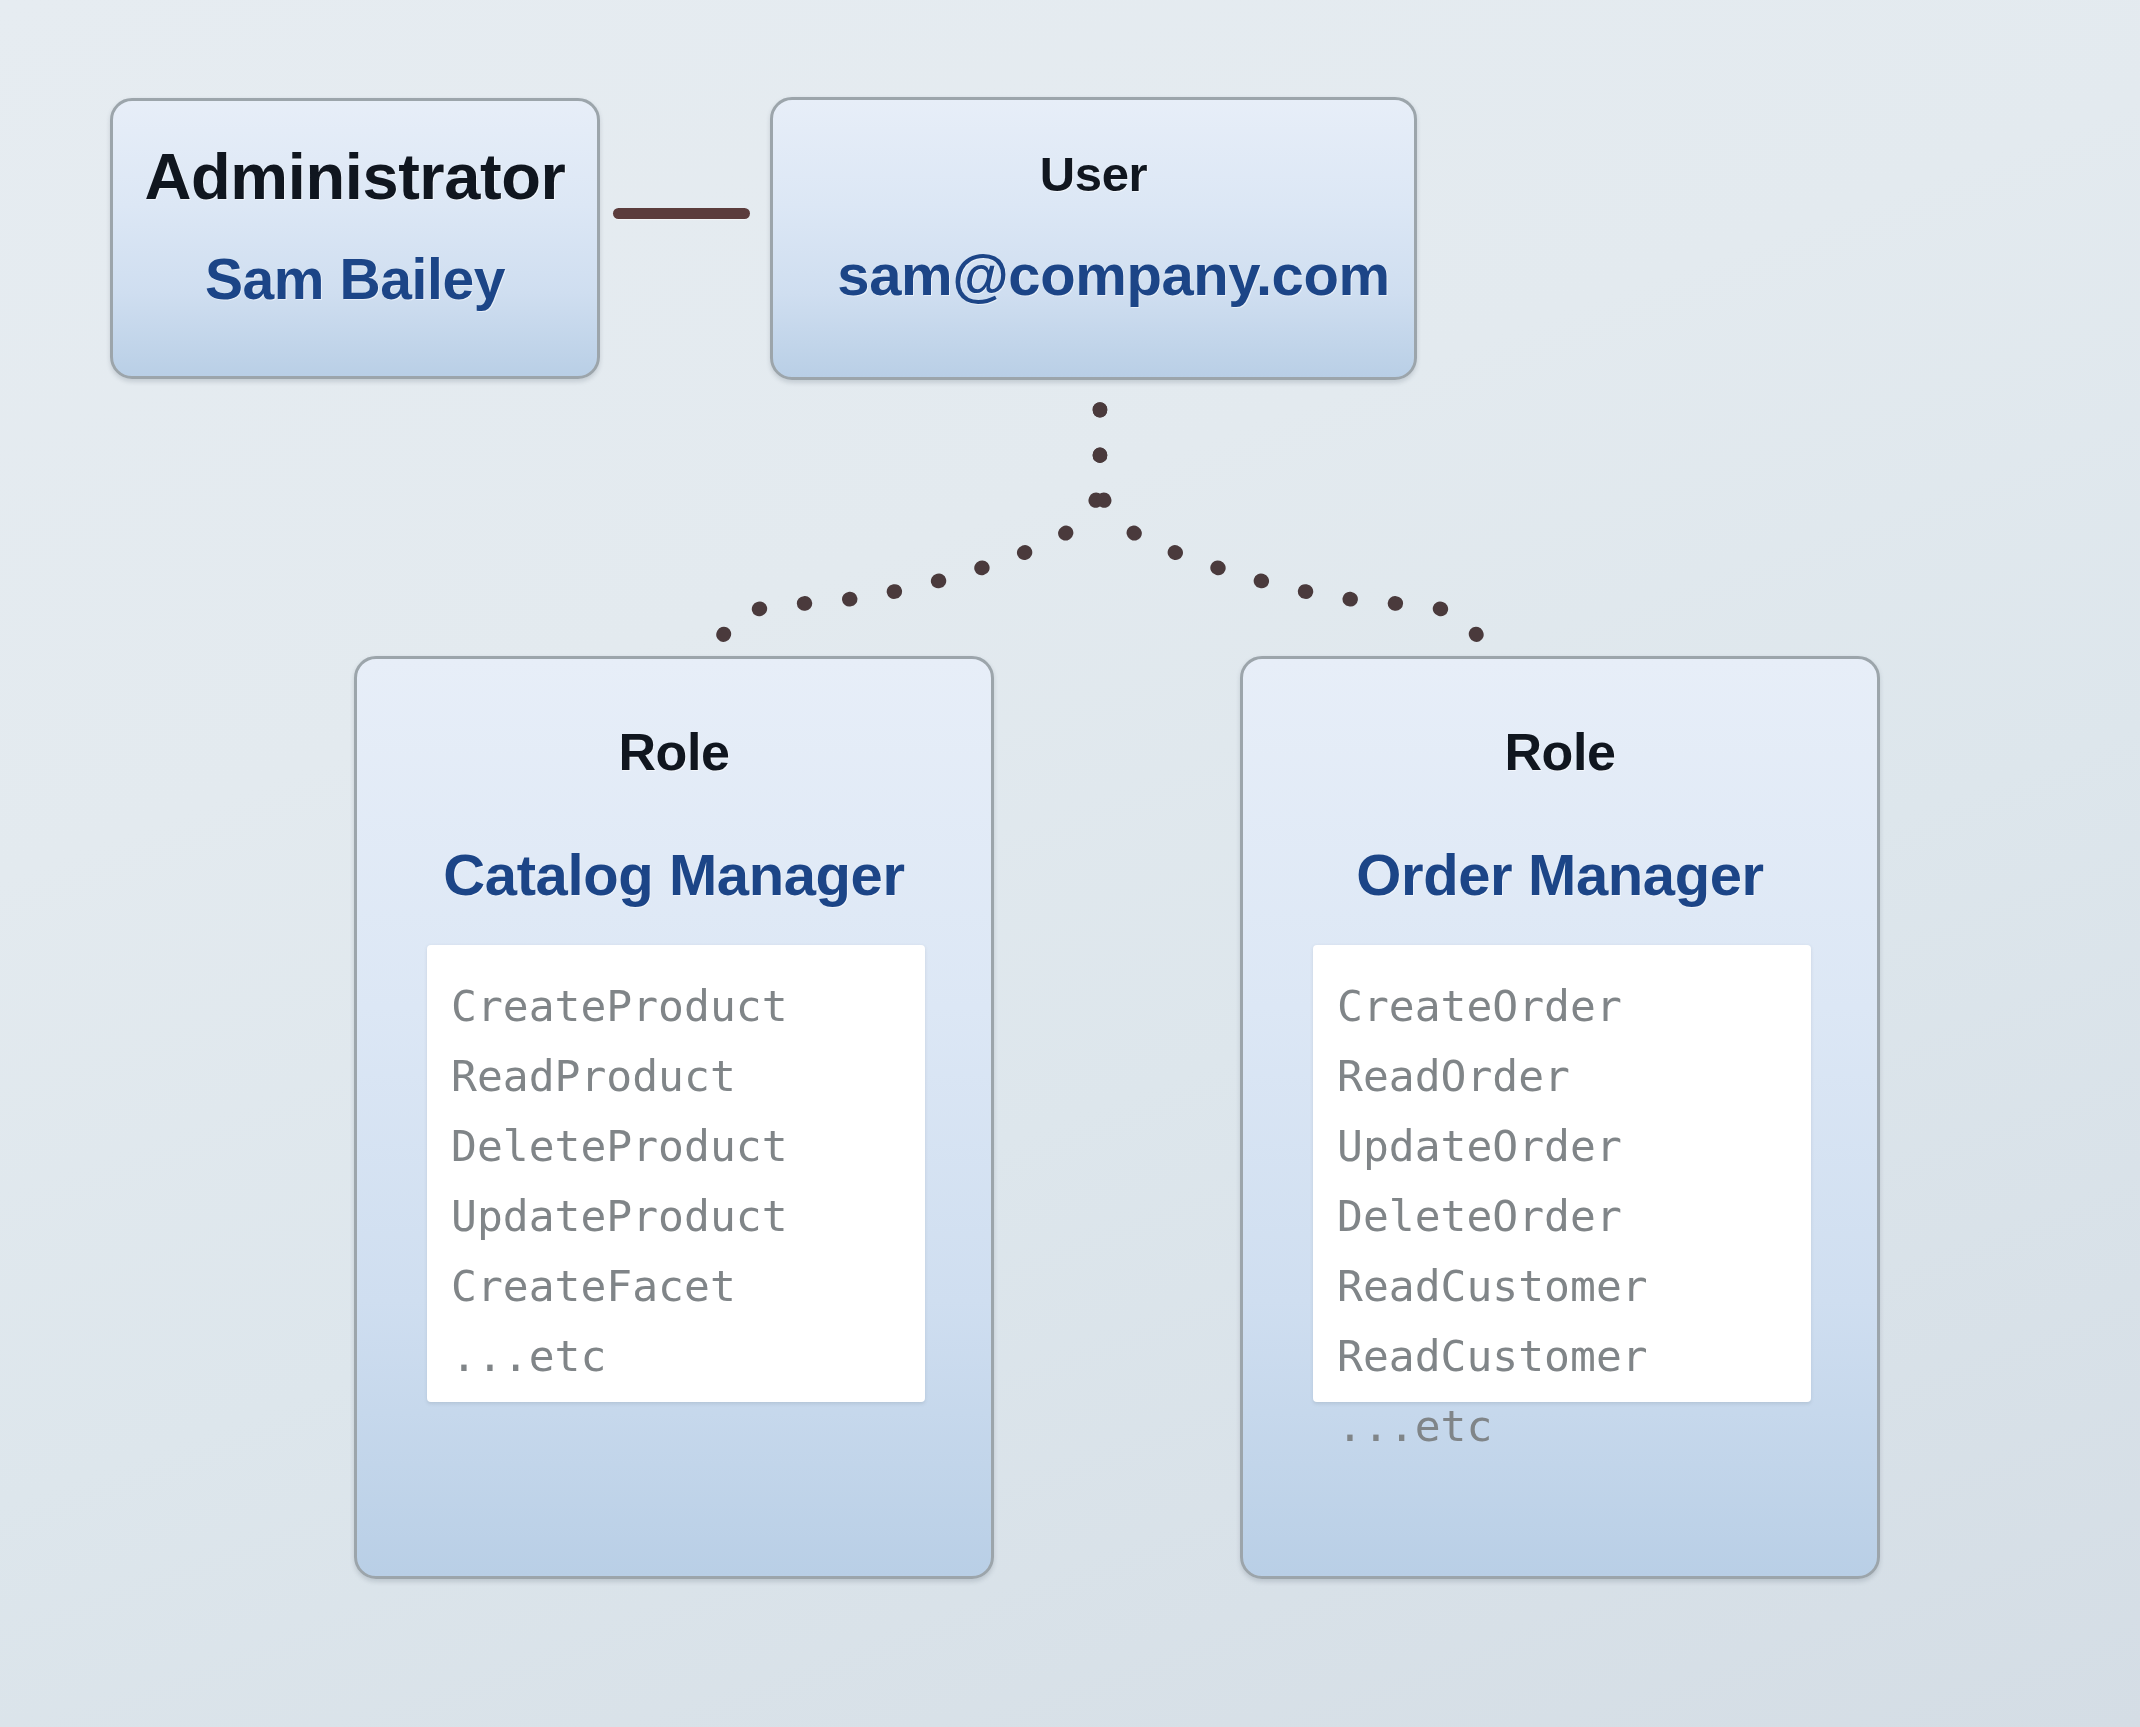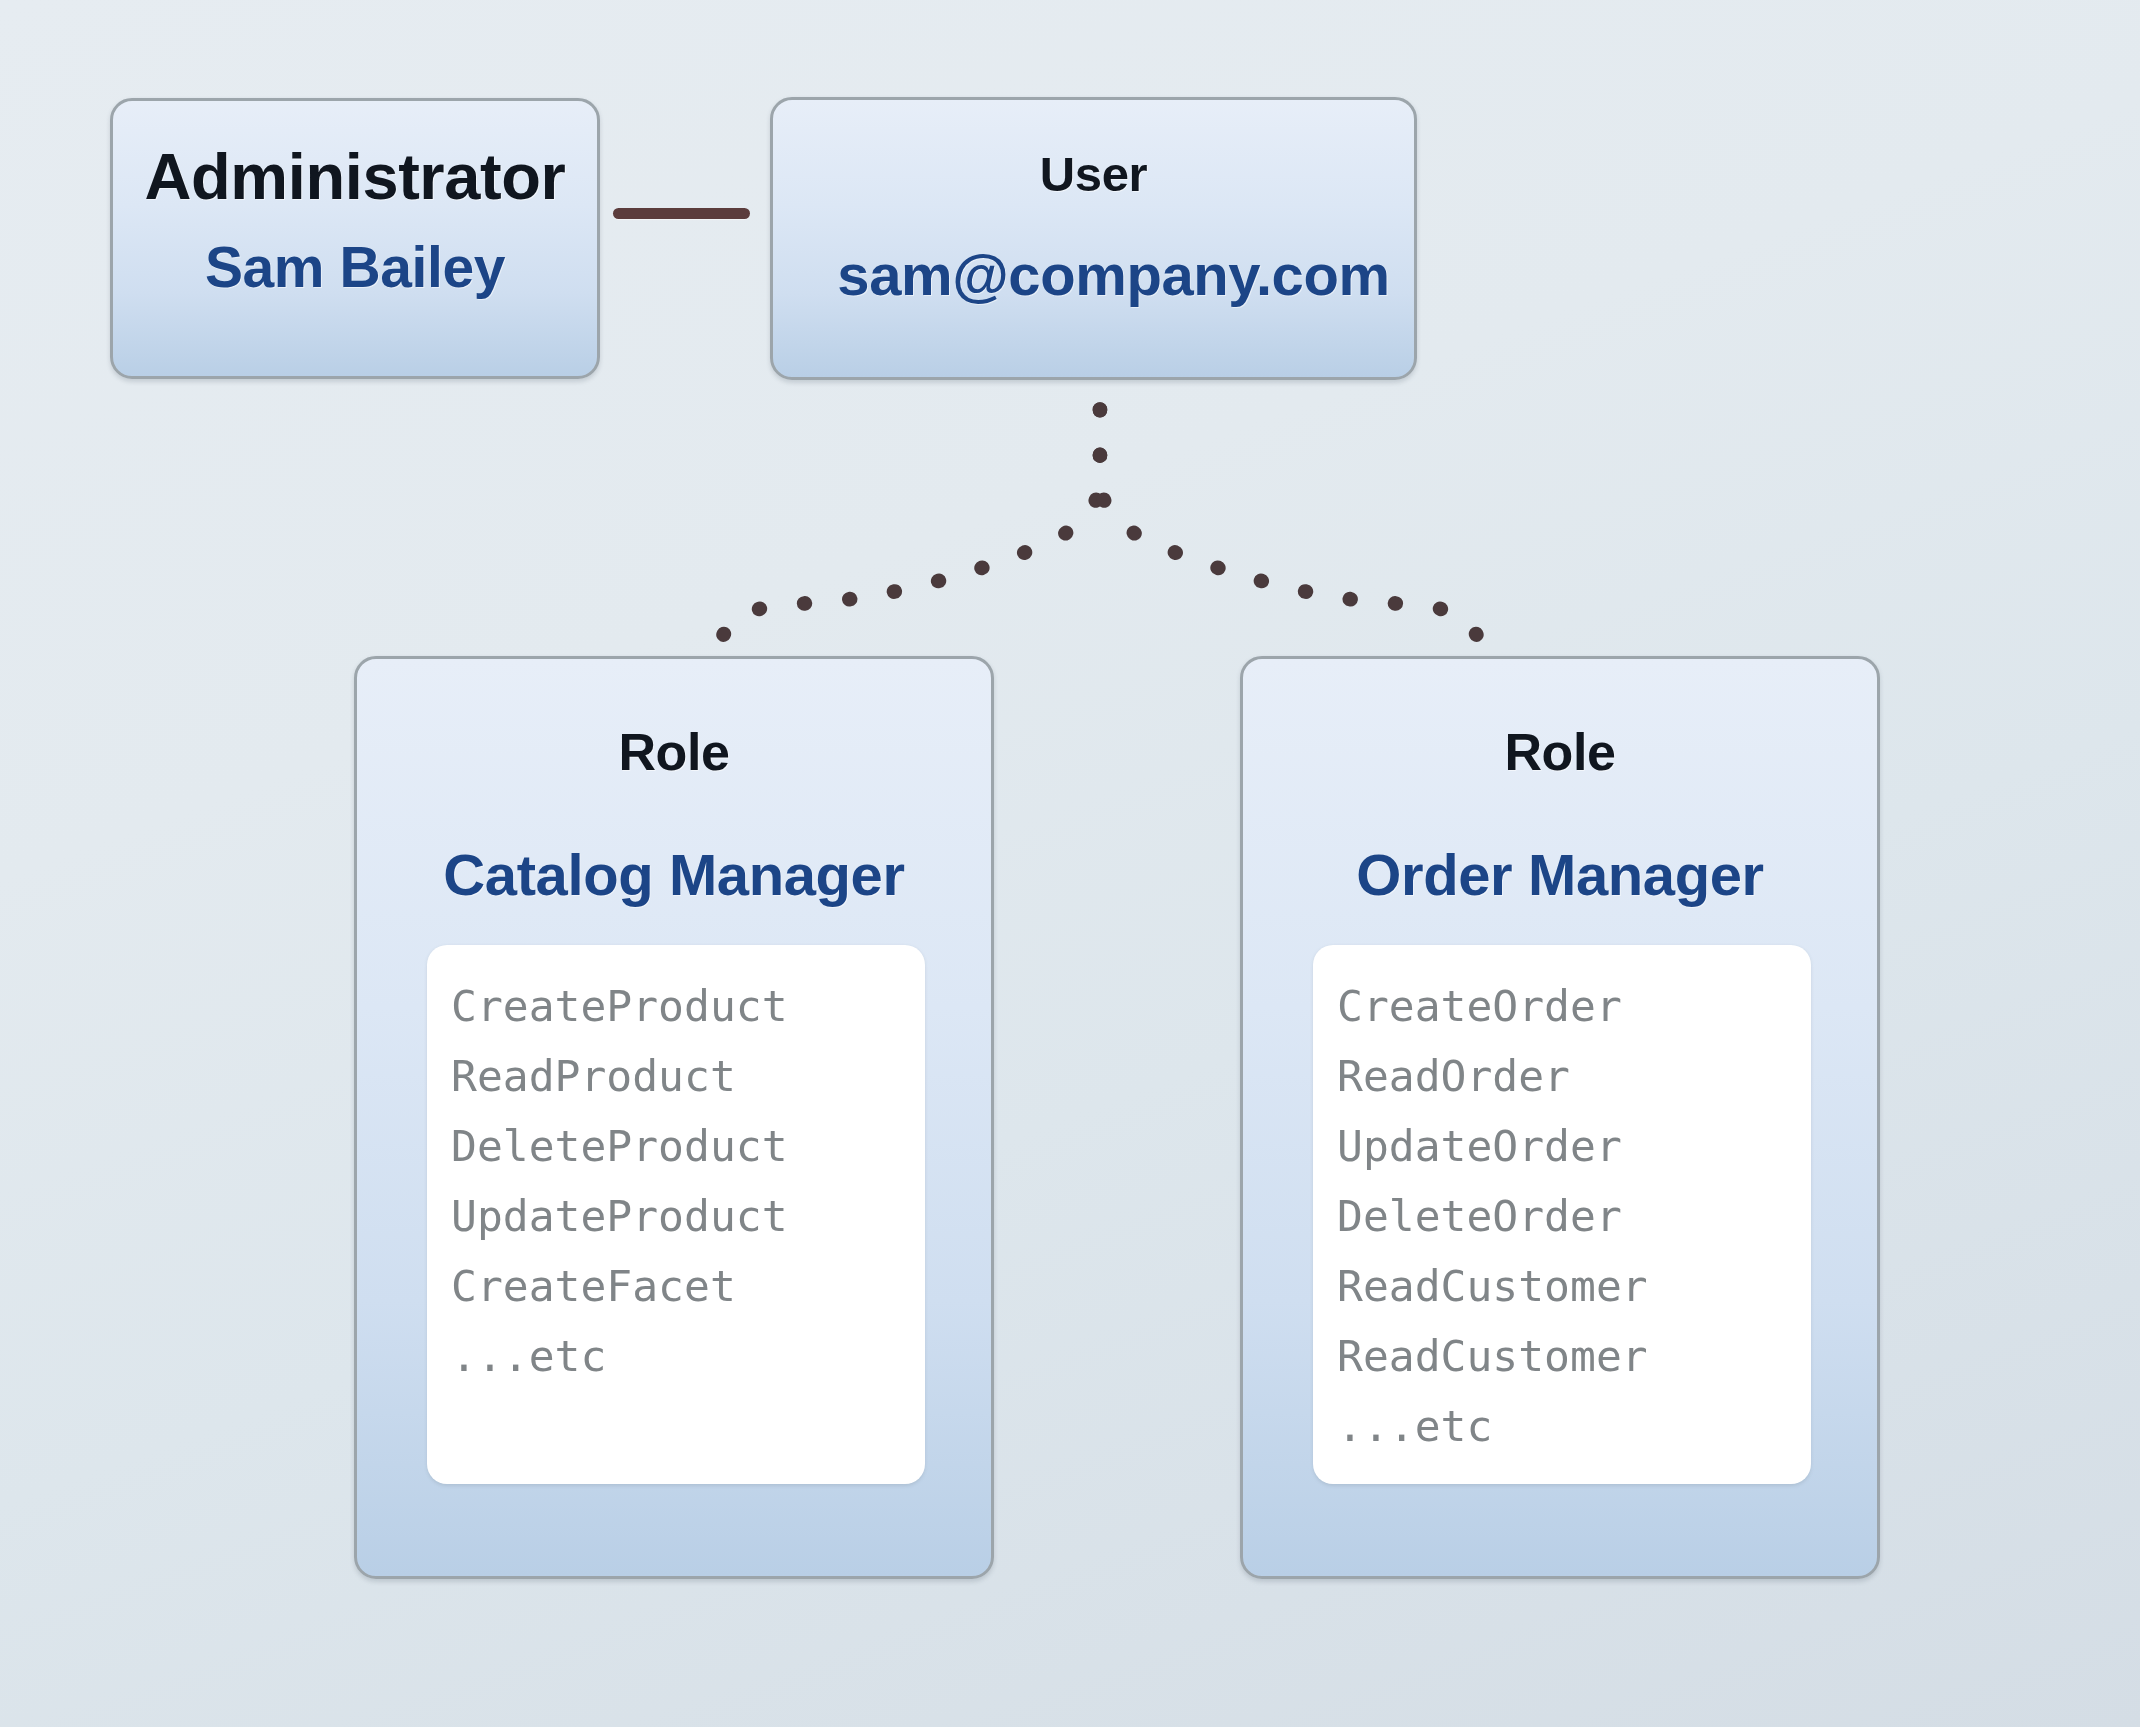--- a/index.html
+++ b/index.html
@@ -50,21 +50,21 @@
     top: 98px;
     width: 490px;
     height: 281px;
   }
   #admin-node .node-title {
     margin-top: 41px;
     font-size: 65px;
     line-height: 70px;
   }
   #admin-node .node-sub {
-    margin-top: 24px;
+    margin-top: 36px;
     font-size: 57px;
     line-height: 62px;
   }
 
   #user-node {
     left: 770px;
     top: 97px;
     width: 647px;
     height: 283px;
   }
@@ -120,24 +120,24 @@
     margin-top: 57px;
     font-size: 58px;
     line-height: 63px;
   }
 
   .perm-box {
     position: absolute;
     left: 70px;
     top: 286px;
     width: 498px;
-    height: 539px;
+    height: 457px;
     box-sizing: border-box;
     background: #ffffff;
-    border-radius: 20px;
+    border-radius: 4px;
     padding: 26px 0 0 24px;
     box-shadow: 0 1.7px 3.4px rgba(100,115,130,0.18);
   }
   .perm-line {
     font-family: "DejaVu Sans Mono", "Liberation Mono", monospace;
     font-size: 43px;
     line-height: 70px;
     color: #808588;
     white-space: pre;
     letter-spacing: 0px;

